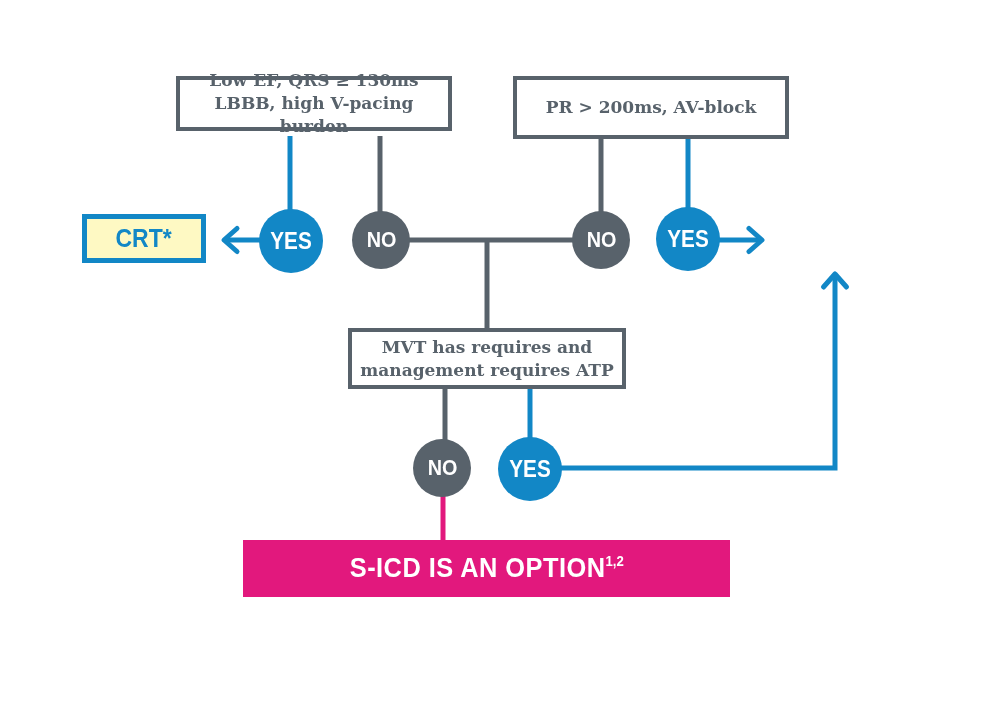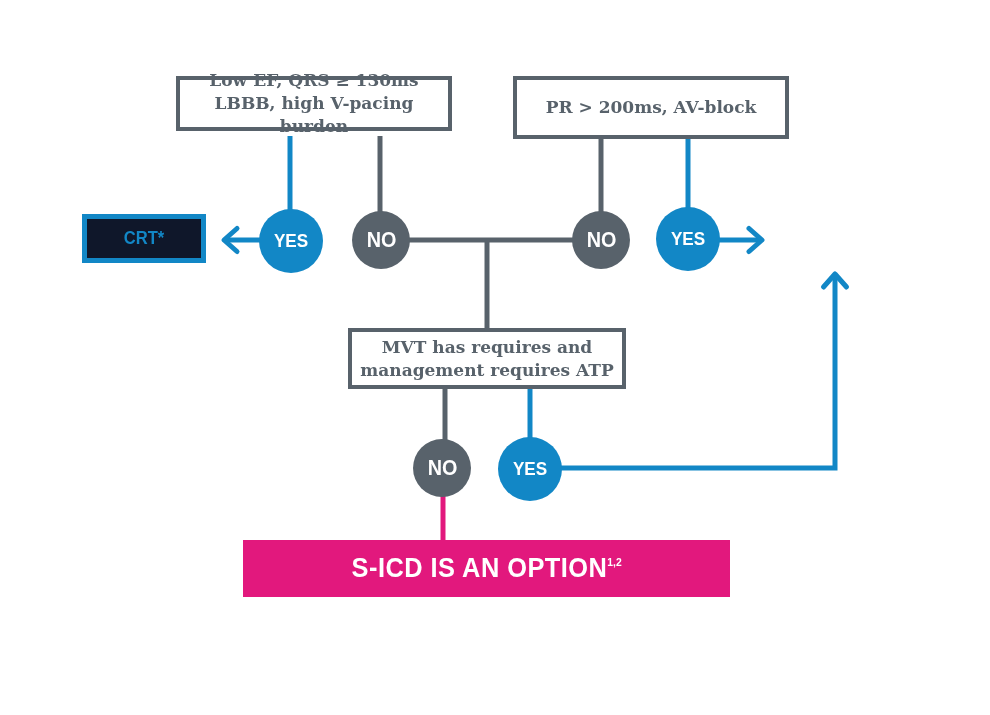--- a/index.html
+++ b/index.html
@@ -41,48 +41,48 @@
     font-family: "DejaVu Serif", serif;
     font-weight: bold;
     font-size: 17px;
     line-height: 23px;
     text-align: center;
     flex-direction: column;
   }
 
   
   .outcome-box {
-    background: #0f172a;
+    background: #fef9c3;
     border: 5px solid var(--blue);
     color: var(--blue);
     font-weight: bold;
-    font-size: 18px;
+    font-size: 25px;
     letter-spacing: 0px;
   }
   .outcome-box .squeeze { display: inline-block; transform: scaleX(0.92); }
 
   
   .result-box {
     background: var(--pink);
     color: #ffffff;
     font-weight: bold;
     font-size: 27px;
     letter-spacing: 0.5px;
   }
   .result-box .squeeze { display: inline-block; transform: scaleX(0.94); }
-  .result-box sup { font-size: 11px; vertical-align: 11px; letter-spacing: 0; }
+  .result-box sup { font-size: 14px; vertical-align: 11px; letter-spacing: 0; }
 
   
   .circle {
     border-radius: 50%;
     color: #ffffff;
     font-weight: bold;
   }
   .circle .squeeze { display: inline-block; transform: scaleX(0.9); }
-  .circle.yes { background: var(--blue); width: 64px; height: 64px; font-size: 19px; }
+  .circle.yes { background: var(--blue); width: 64px; height: 64px; font-size: 23px; }
   .circle.no  { background: var(--slate); width: 58px; height: 58px; font-size: 22px; }
 
   
   #cond-left   { left: 176px; top: 76px;  width: 276px; height: 55px; }
   #cond-right  { left: 513px; top: 76px;  width: 276px; height: 63px; }
   #box-crt     { left: 82px;  top: 214px; width: 124px; height: 49px; }
   #box-tvicd   { left: 769px; top: 213px; width: 126px; height: 50px; }
   #cond-mvt    { left: 348px; top: 328px; width: 278px; height: 61px; }
   #box-sicd    { left: 243px; top: 540px; width: 487px; height: 57px; }
 

